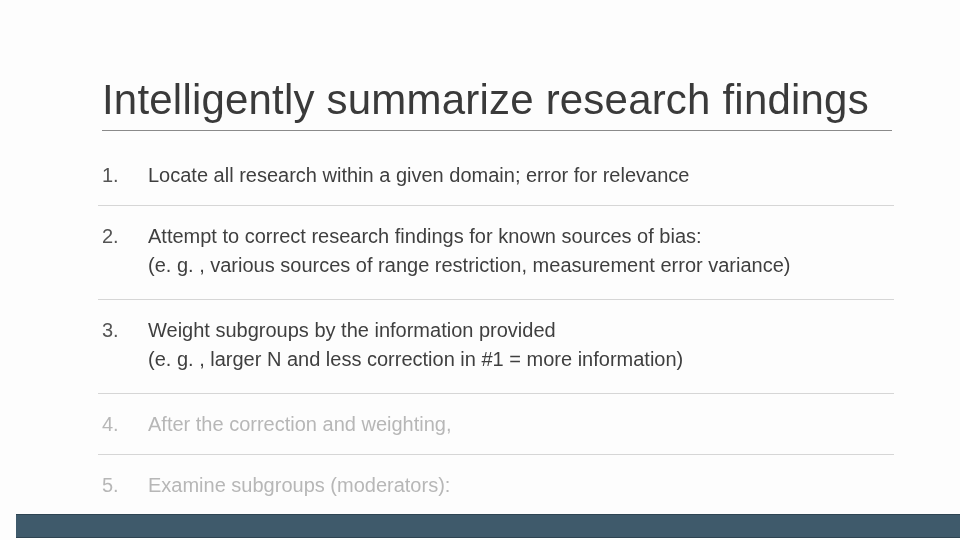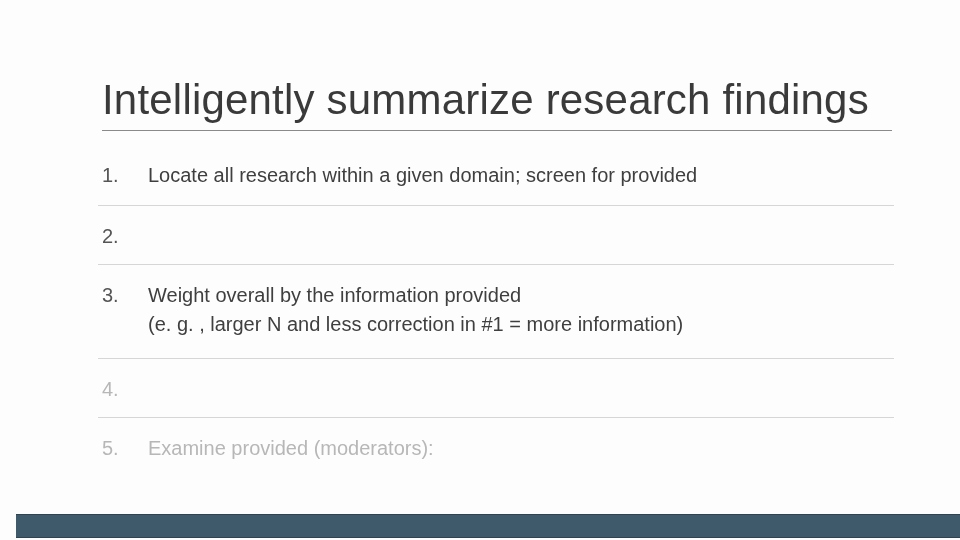--- a/index.html
+++ b/index.html
@@ -70,45 +70,50 @@
 <body>
 
 <div class="slide">
   <h1 class="title">Intelligently summarize research findings</h1>
 
   <div class="list">
 
     <div class="item">
       <div class="num">1.</div>
       <div class="body">
-        <span>Locate all research within a given domain; screen for provided</span>
+        <span>Locate all research within a given domain; error for relevance</span>
       </div>
     </div>
 
     <div class="item">
       <div class="num">2.</div>
+      <div class="body">
+        <span>Attempt to correct research findings for known sources of bias:</span>
+        <span class="line2">(e. g. , various sources of range restriction, measurement error variance)</span>
+      </div>
     </div>
 
     <div class="item">
       <div class="num">3.</div>
       <div class="body">
-        <span>Weight overall by the information provided</span>
+        <span>Weight subgroups by the information provided</span>
         <span class="line2">(e. g. , larger N and less correction in #1 = more information)</span>
       </div>
     </div>
 
     <div class="item muted">
       <div class="num">4.</div>
       <div class="body">
+        <span>After the correction and weighting,</span>
       </div>
     </div>
 
     <div class="item muted">
       <div class="num">5.</div>
       <div class="body">
-        <span>Examine provided (moderators):</span>
+        <span>Examine subgroups (moderators):</span>
       </div>
     </div>
 
   </div>
 
   <div class="footer-bar"></div>
 </div>
 
 </body></html>

